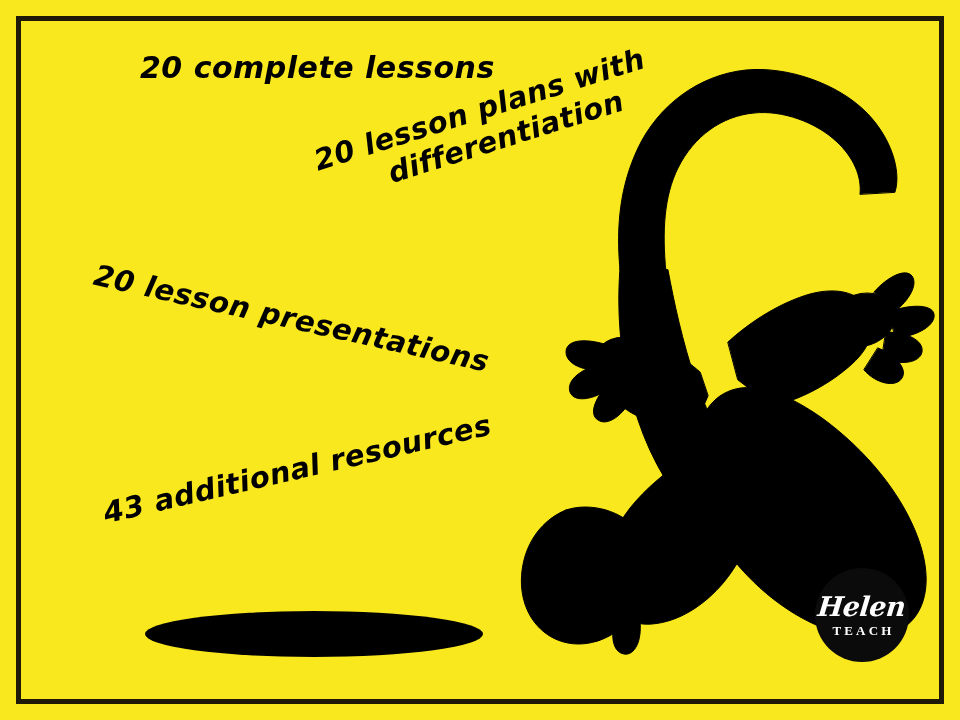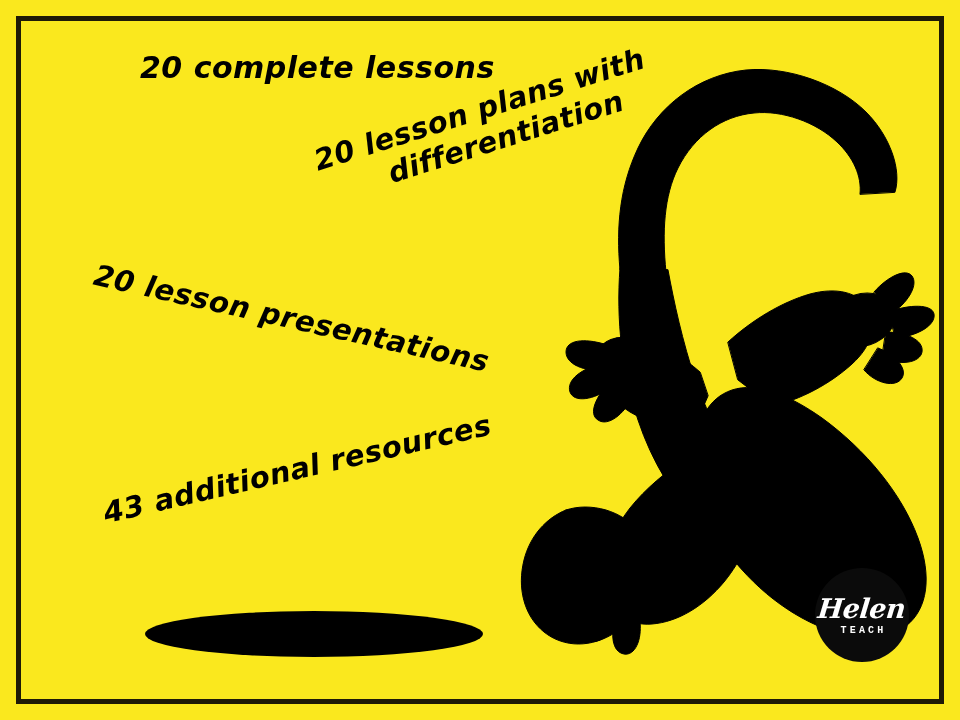--- a/index.html
+++ b/index.html
@@ -119,23 +119,23 @@
     font-family: "DejaVu Serif", serif;
     font-style: italic;
     font-weight: 700;
     font-size: 27px;
     line-height: 1;
     letter-spacing: -0.5px;
     transform: skewX(-6deg);
   }
   #badge-teach {
     color: #ffffff;
-    font-family: Liberation Mono, monospace;
+    font-family: Liberation Serif, serif;
     font-weight: 700;
-    font-size: 10px;
+    font-size: 13px;
     line-height: 1;
     letter-spacing: 3.2px;
     padding-left: 3px;
     margin-top: 3px;
   }
 </style>
 </head>
 <body>
 
 <div id="slide">

